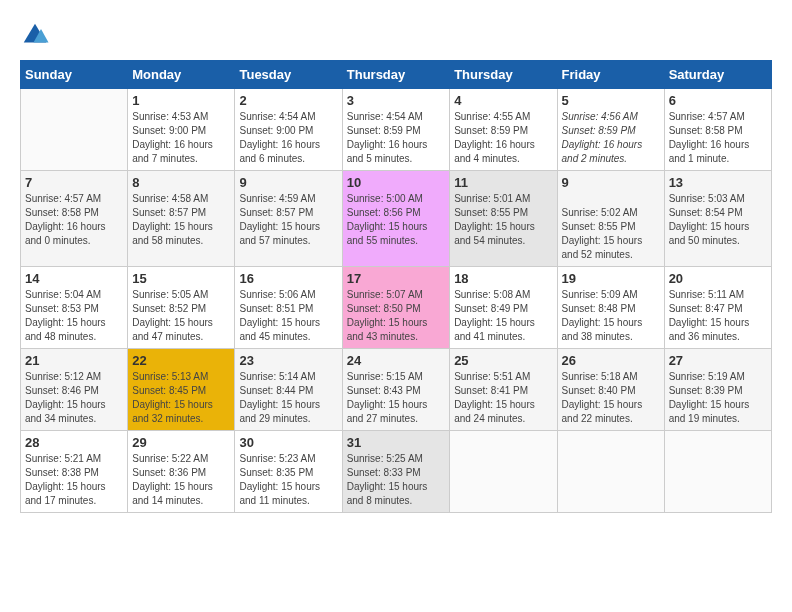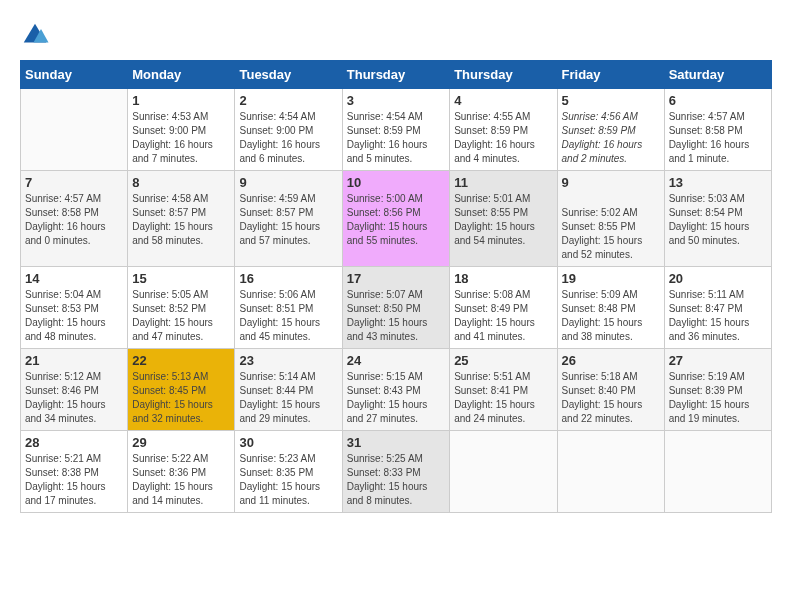--- a/index.html
+++ b/index.html
@@ -241,21 +241,21 @@
 Daylight: 15 hours
 and 47 minutes.</div>
         </td>
         <td style="background-color: rgb(255, 255, 255);">
           <div class="day-number">16</div>
           <div class="day-info" style="white-space: pre-line;">Sunrise: 5:06 AM
 Sunset: 8:51 PM
 Daylight: 15 hours
 and 45 minutes.</div>
         </td>
-        <td style="background-color: #e5e5e5;">
+        <td style="background-color: #f9a8d4;">
           <div class="day-number">17</div>
           <div class="day-info" style="white-space: pre-line;">Sunrise: 5:07 AM
 Sunset: 8:50 PM
 Daylight: 15 hours
 and 43 minutes.</div>
         </td>
         <td style="background-color: rgb(255, 255, 255);">
           <div class="day-number">18</div>
           <div class="day-info" style="white-space: pre-line;">Sunrise: 5:08 AM
 Sunset: 8:49 PM

